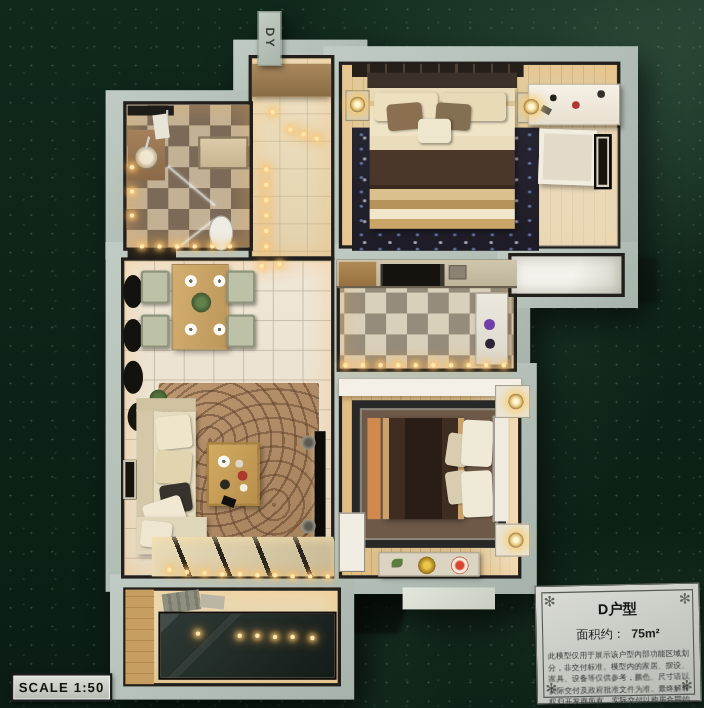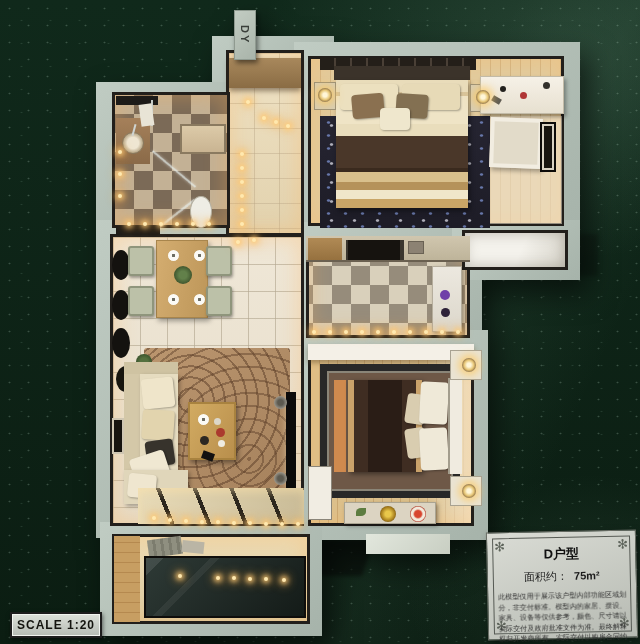--- a/index.html
+++ b/index.html
@@ -252,21 +252,21 @@
     <div class="glow" style="left: 282px; top: 578px;"></div>
     <div class="glow" style="left: 236px; top: 240px;"></div>
     <div class="glow" style="left: 252px; top: 238px;"></div>
     <div class="lampbase" style="left: 318px; top: 88px;"></div>
     <div class="lampbase" style="left: 476px; top: 90px;"></div>
     <div class="lampbase" style="left: 462px; top: 358px;"></div>
     <div class="lampbase" style="left: 462px; top: 484px;"></div>
   </div>
 
 <div id="scale-label" class="a">
-  <span>SCALE 1:20</span>
+  <span>SCALE 1:50</span>
 </div>
 
 <div id="placard" class="a">
   <div class="frame"></div>
   <span class="corner c1">✻</span>
   <span class="corner c2">✻</span>
   <span class="corner c3">✻</span>
   <span class="corner c4">✻</span>
   <div class="p-title">D户型</div>
   <div class="p-area">

